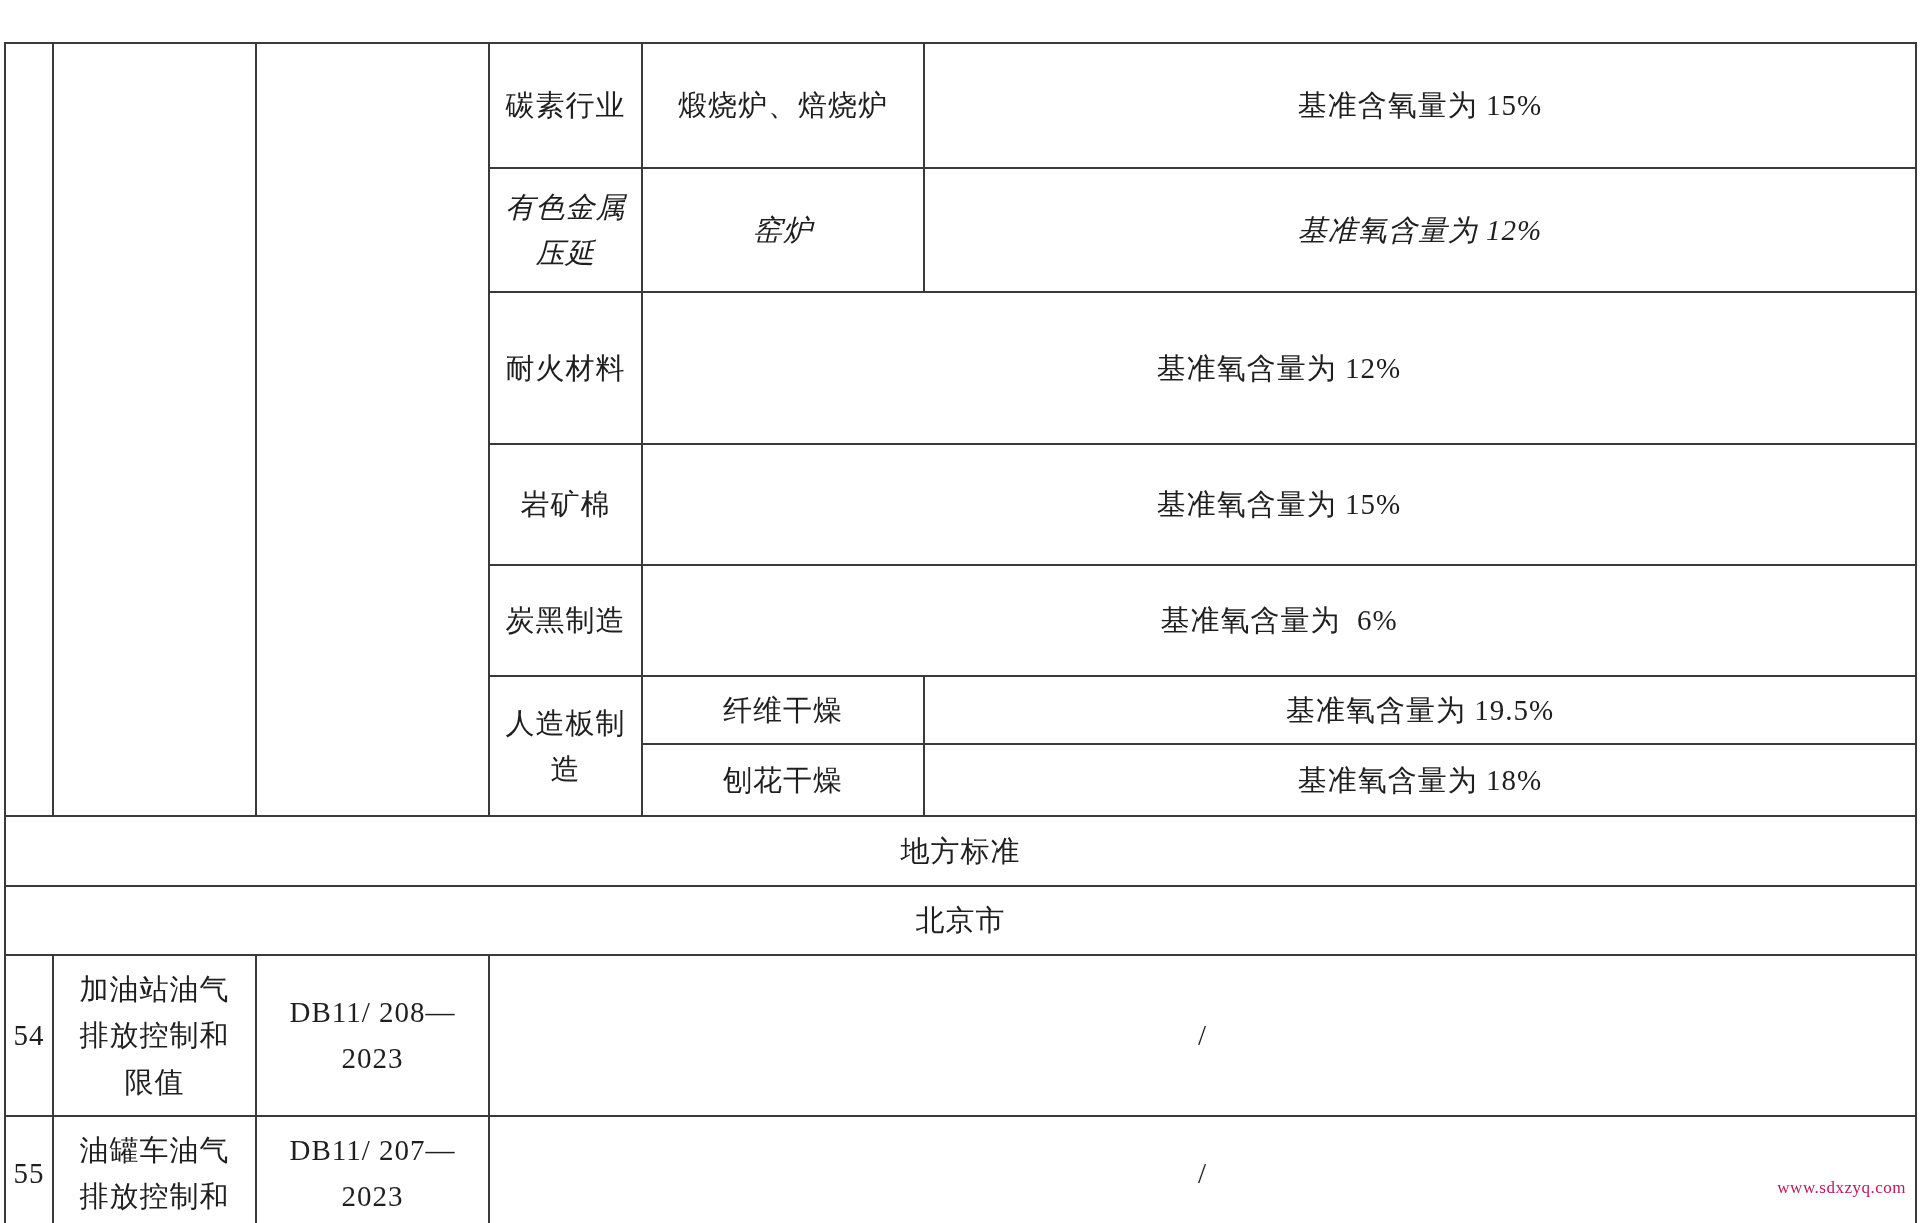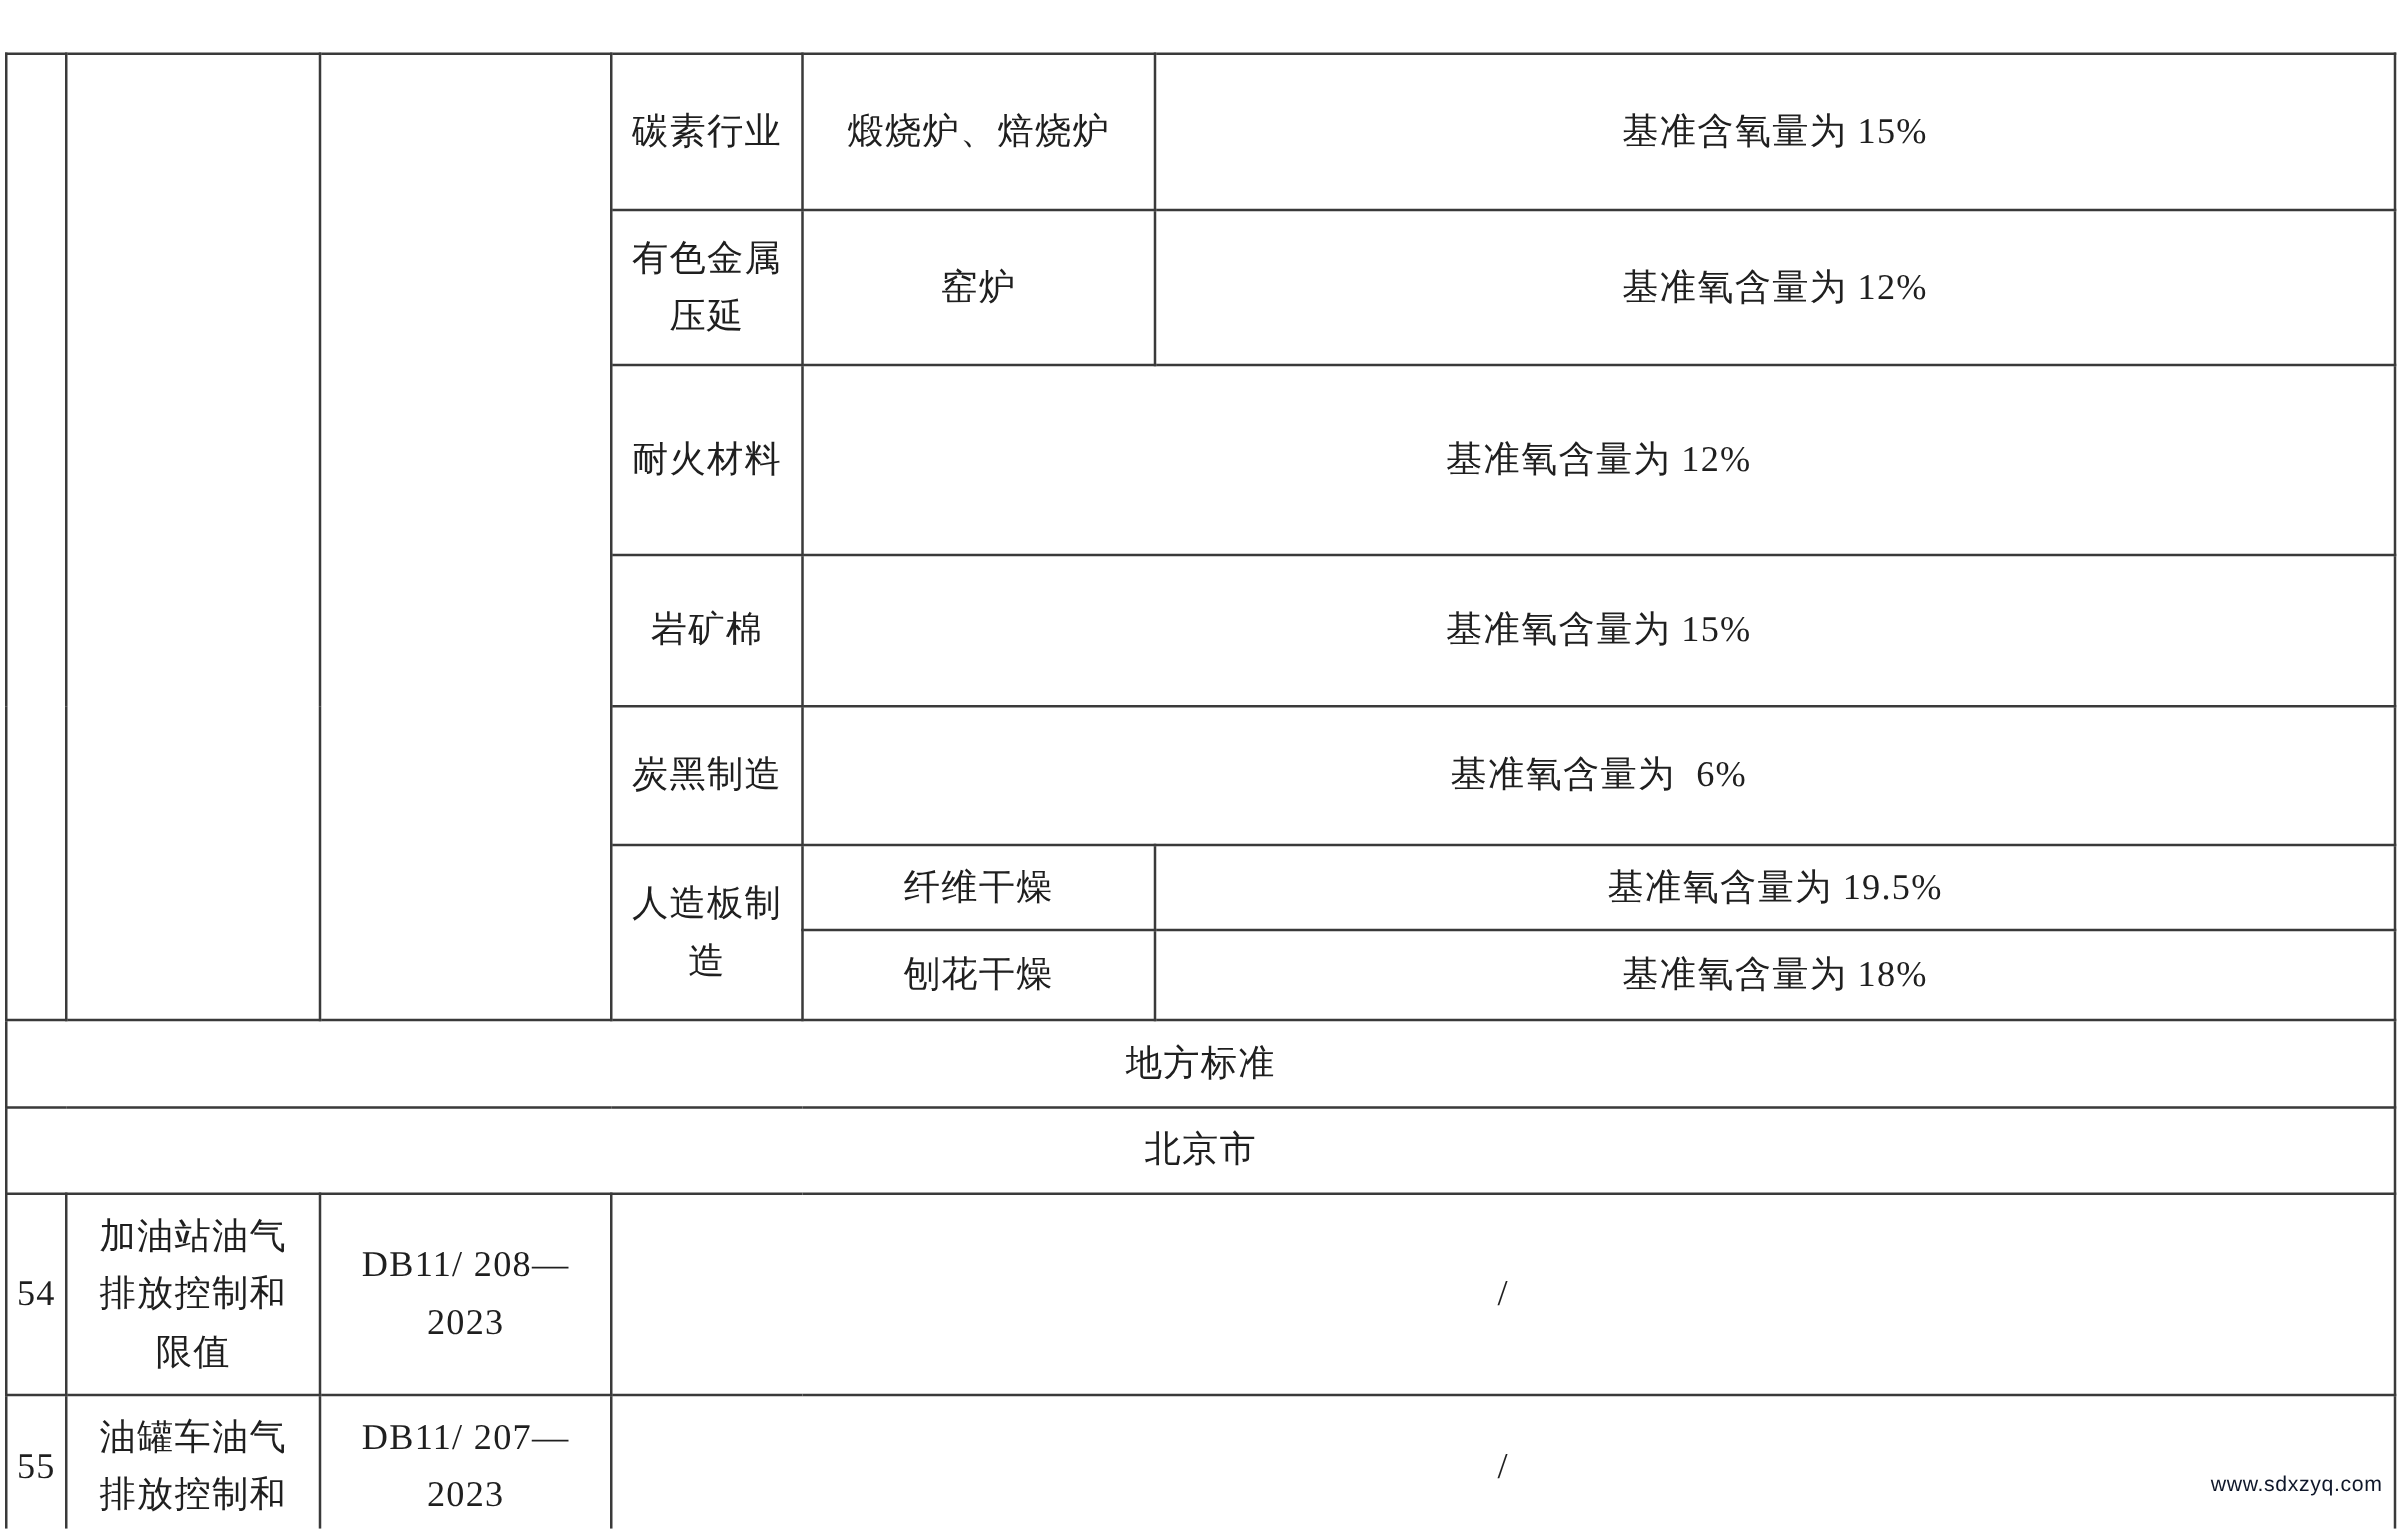--- a/index.html
+++ b/index.html
@@ -23,36 +23,36 @@
     text-align:center;
     vertical-align:middle;
     white-space:pre-wrap;
     font-size:29px;
     letter-spacing:1px;
     line-height:1.6;
     padding:10px 2px;
     overflow:hidden;
   }
   tr.h-r1{height:125px;}
-  tr.h-r2{height:124px;}
+  tr.h-r2{height:124px;font-style:italic;}
   tr.h-r3{height:152px;}
   tr.h-r4{height:121px;}
   tr.h-r5{height:111px;border-radius:16px;}
   tr.h-r6a{height:66px;}
   tr.h-r6b{height:72px;}
   tr.h-sec{height:70px;border-radius:28px;}
   tr.h-city{height:68px;}
   tr.h-r54{height:132px;}
   tr.h-r55{height:94px;}
   .watermark{
     position:absolute;
     right:14px;top:1178px;
-    font-family:Liberation Sans, sans-serif;
+    font-family:Liberation Serif, serif;
     font-size:17px;
-    color:#0f172a;
+    color:#be185d;
     letter-spacing:0.5px;
   }
 </style>
 </head>
 <body>
 
 <div class="page">
 
   <table class="std">
     <colgroup>

